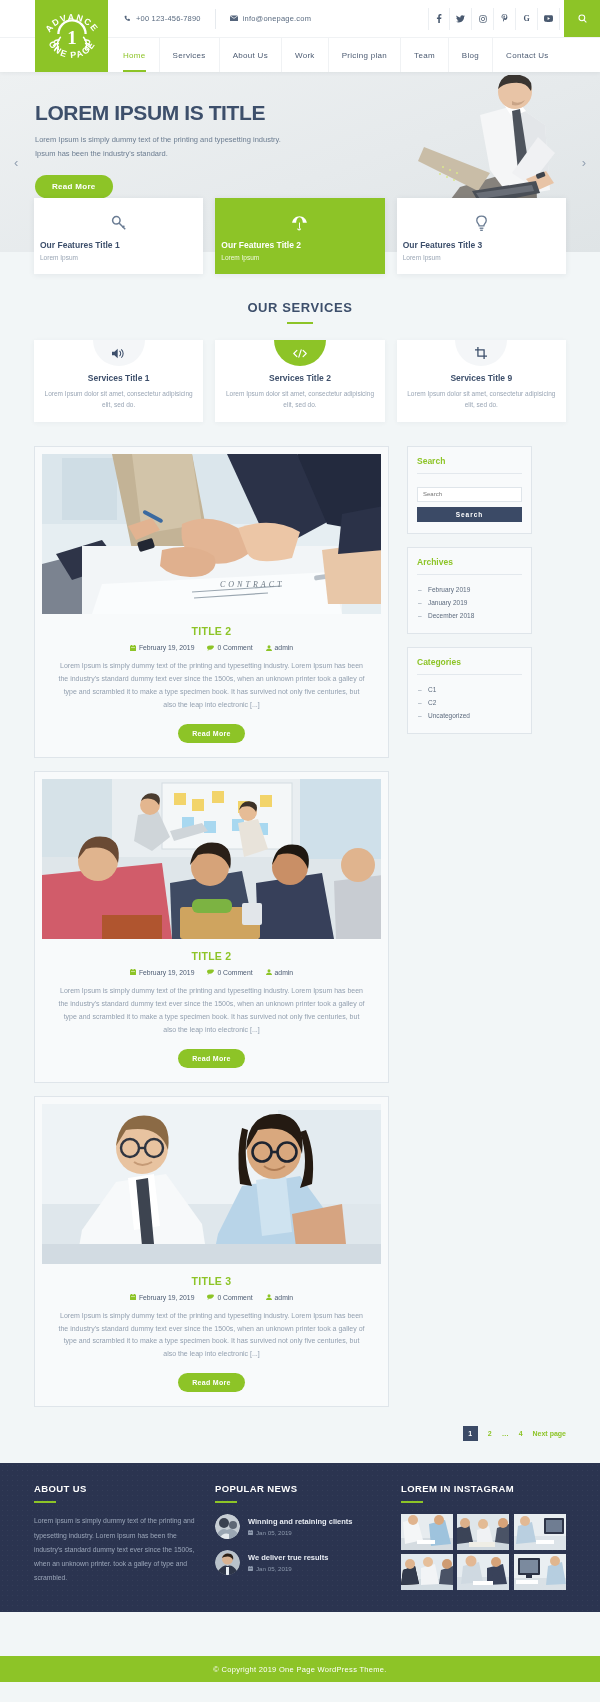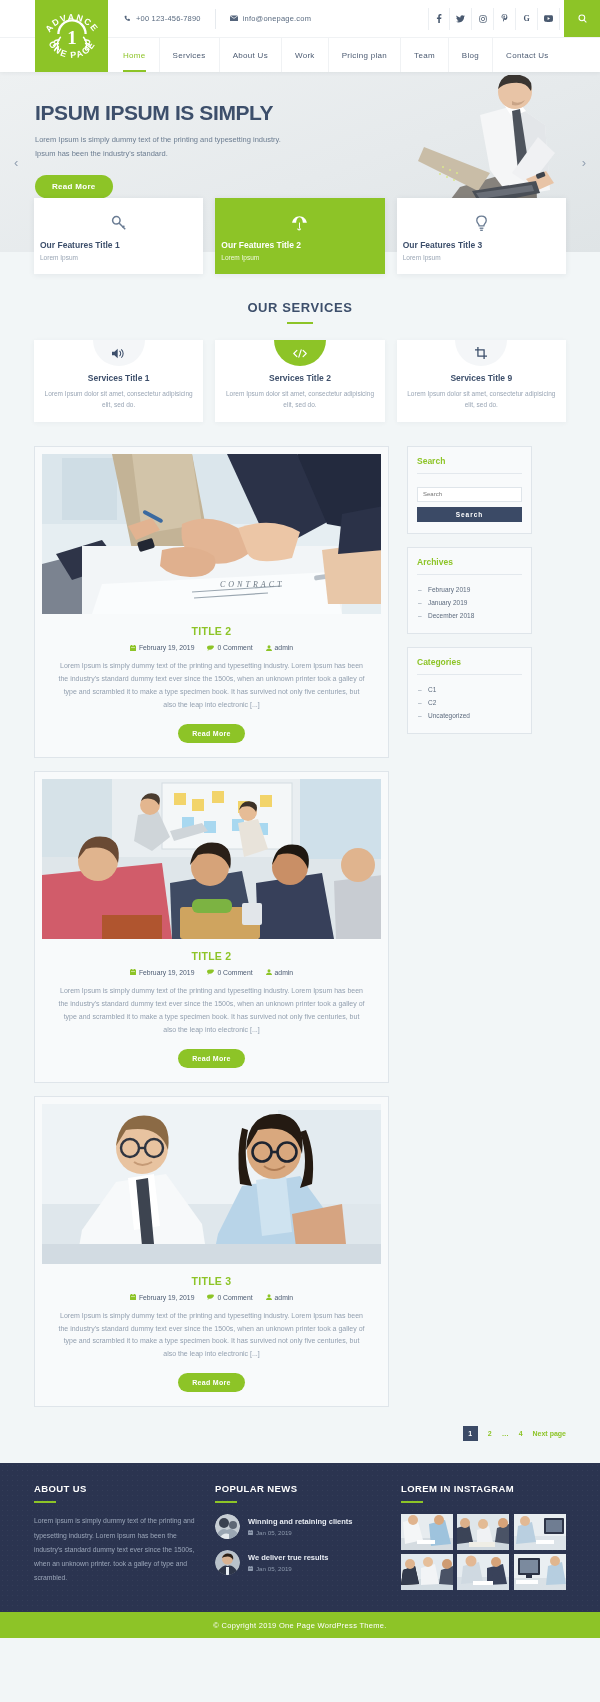--- a/index.html
+++ b/index.html
@@ -194,21 +194,21 @@
   .fheading-rule { width: 22px; height: 2px; background: #8dc427; margin-top: 7px; }
   .fabout-text { font-size: 6.8px; line-height: 2.1; color: #9aa5b8; margin-top: 11px; }
   .news-item { display: flex; gap: 8px; align-items: center; margin-top: 11px; }
   .news-avatar { width: 25px; height: 25px; border-radius: 50%; overflow: hidden; flex: 0 0 25px; }
   .news-title { font-size: 7.5px; font-weight: bold; color: #e7ebf2; }
   .news-date { font-size: 6.2px; color: #8d99ad; margin-top: 3px; display: flex; align-items: center; gap: 3px; }
   .insta-grid { display: grid; grid-template-columns: repeat(3, 1fr); gap: 4px; margin-top: 11px; }
   .insta-cell { width: 100%; height: 36px; overflow: hidden; }
   .copyright {
     background: #8dc427; height: 26px; display: flex; align-items: center; justify-content: center;
-    color: #fff; font-size: 7.5px; letter-spacing: .3px;
+    color: #fff; font-size: 7.5px; letter-spacing: .3px; margin-top: 44px;
   }
   svg { display: block; }
 </style>
 </head>
 <body>
 
 <div class="page">
 
   <div class="header-wrap">
 
@@ -358,21 +358,21 @@
           <circle cx="117" cy="98" r="1"></circle>
         <circle cx="100" cy="99" r="1"></circle>
           <circle cx="107" cy="102" r="1"></circle>
           <circle cx="114" cy="105" r="1"></circle>
       </g>
 
       <rect x="196" y="98" width="9" height="5" rx="1.5" fill="#3f444c" transform="rotate(-20 200 100)"></rect>
     </svg>
 
     <div class="hero-inner">
-      <div class="hero-title">IPSUM IPSUM IS SIMPLY</div>
+      <div class="hero-title">LOREM IPSUM IS TITLE</div>
       <div class="hero-sub">
         <span>Lorem Ipsum is simply dummy text of the printing and typesetting industry.</span><br>
         <span>Ipsum has been the industry's standard.</span>
       </div>
       <div class="btn-green">Read More</div>
     </div>
 
     <div class="hero-arrow left">‹</div>
     <div class="hero-arrow right">›</div>
   </div>

